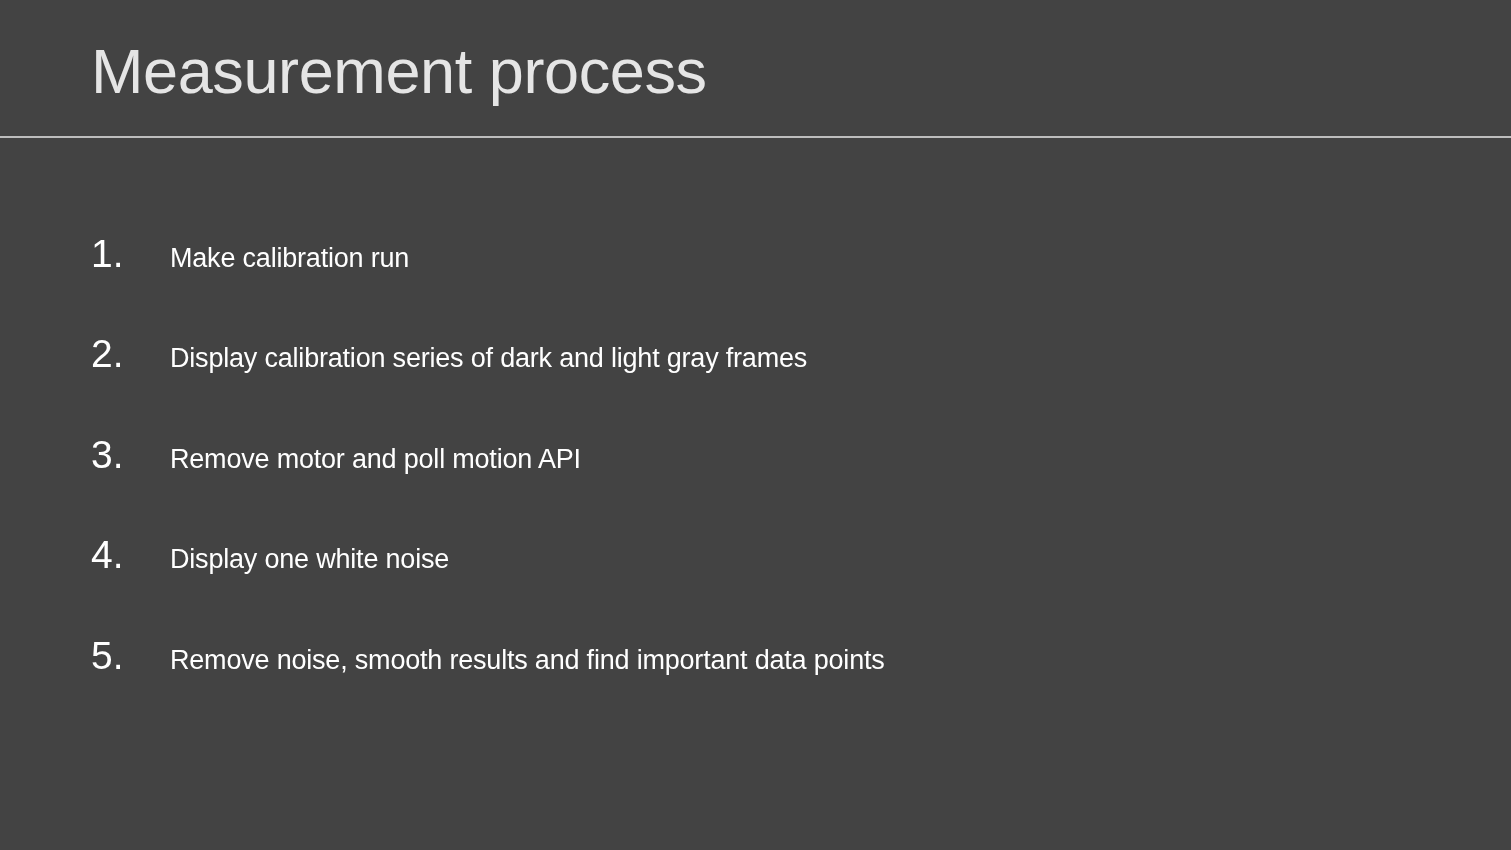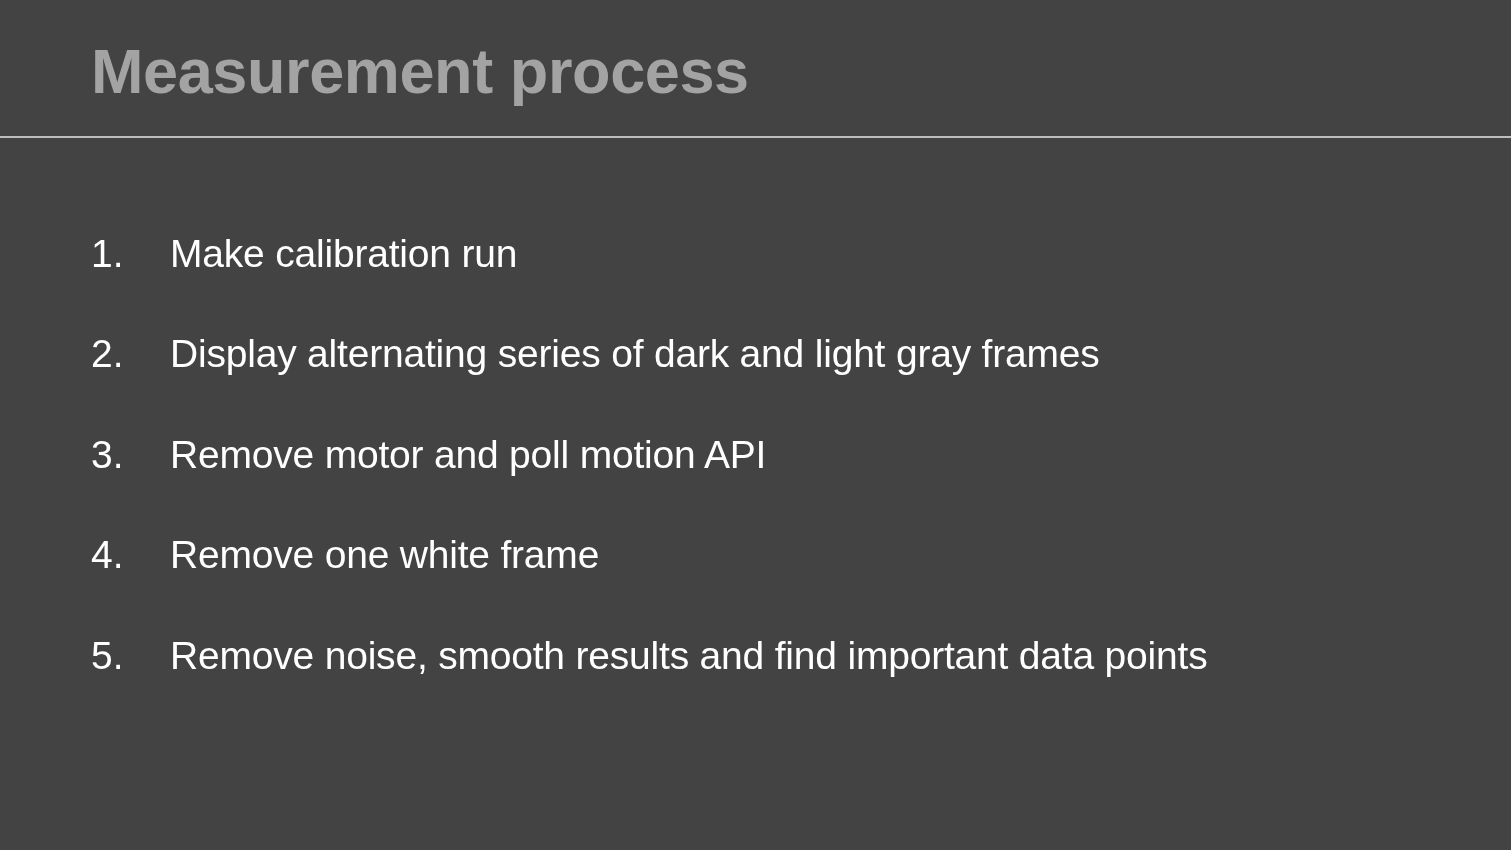--- a/index.html
+++ b/index.html
@@ -33,24 +33,24 @@
     box-sizing: border-box;
   }
 
   .slide-title {
     position: absolute;
     left: 91px;
     top: 37px;
     margin: 0;
     font-family: "Liberation Sans", sans-serif;
     font-size: 63px;
-    font-weight: 700;
+    font-weight: 400;
     line-height: 1.08;
     letter-spacing: -0.4px;
-    color: #a3a3a3;
+    color: #e5e5e5;
     white-space: nowrap;
   }
 
   .title-divider {
     position: absolute;
     left: 0;
     top: 136px;
     width: 1511px;
     height: 2px;
     background: #bdbdbd;
@@ -96,21 +96,21 @@
     font-family: "Liberation Sans", sans-serif;
     font-size: 39px;
     font-weight: 400;
     line-height: 1.15;
     color: #ffffff;
   }
 
   .step-text {
     flex: 0 0 auto;
     font-family: "Liberation Sans", sans-serif;
-    font-size: 39px;
+    font-size: 27px;
     font-weight: 400;
     line-height: 1.15;
     letter-spacing: -0.2px;
     color: #ffffff;
   }
 </style>
 </head>
 <body>
 
 <div class="slide">
@@ -123,31 +123,31 @@
   <div class="slide-body">
     <ol class="step-list">
 
       <li class="step-item">
         <span class="step-number">1.</span>
         <span class="step-text">Make calibration run</span>
       </li>
 
       <li class="step-item">
         <span class="step-number">2.</span>
-        <span class="step-text">Display alternating series of dark and light gray frames</span>
+        <span class="step-text">Display calibration series of dark and light gray frames</span>
       </li>
 
       <li class="step-item">
         <span class="step-number">3.</span>
         <span class="step-text">Remove motor and poll motion API</span>
       </li>
 
       <li class="step-item">
         <span class="step-number">4.</span>
-        <span class="step-text">Remove one white frame</span>
+        <span class="step-text">Display one white noise</span>
       </li>
 
       <li class="step-item">
         <span class="step-number">5.</span>
         <span class="step-text">Remove noise, smooth results and find important data points</span>
       </li>
 
     </ol>
   </div>
 

